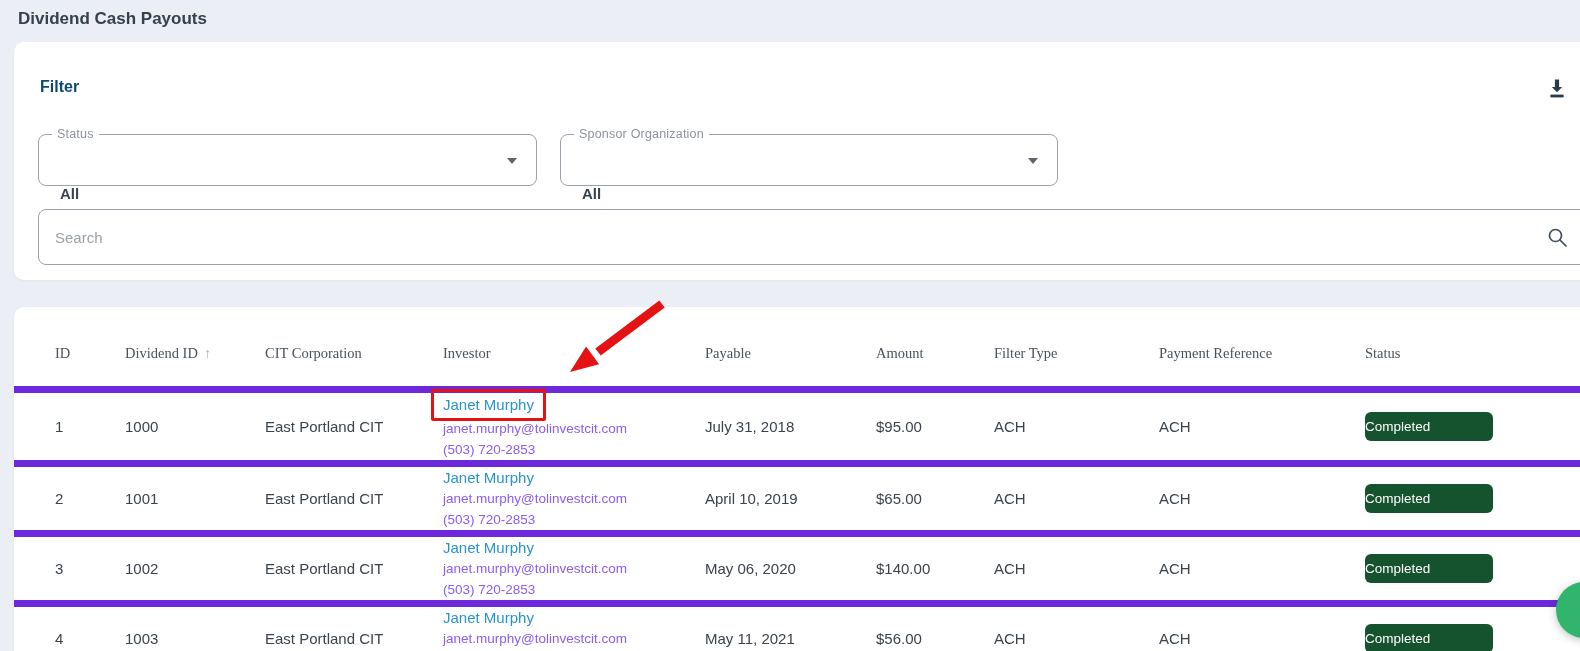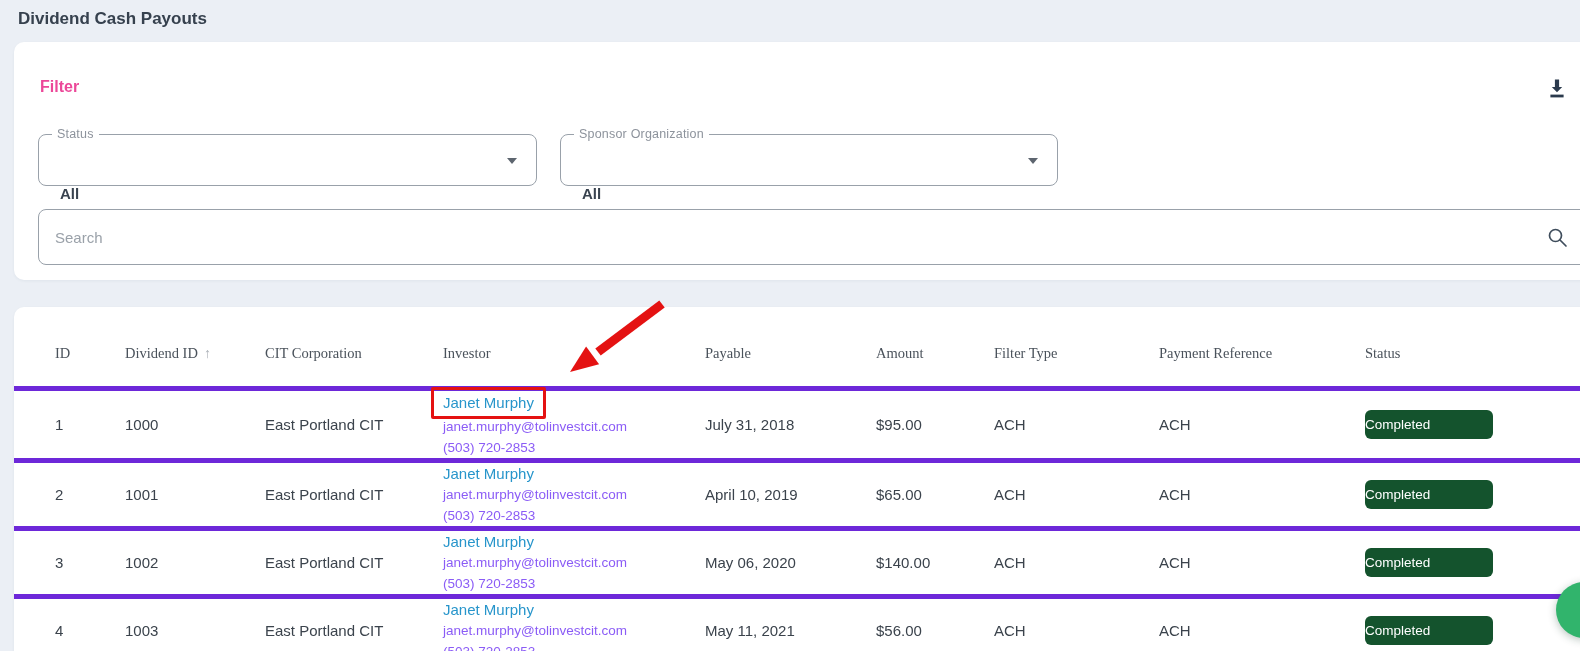--- a/index.html
+++ b/index.html
@@ -16,21 +16,21 @@
     font-size:17px; font-weight:700; color:#36414e;
   }
   
   .filter-card {
     position:absolute; left:14px; top:42px; width:1600px; height:238px;
     background:#fff; border-radius:10px;
     box-shadow:0 1px 3px rgba(40,60,90,.06);
   }
   .filter-heading {
     position:absolute; left:26px; top:36px;
-    font-size:16px; font-weight:700; color:#ec4899;
+    font-size:16px; font-weight:700; color:#0c4a6e;
   }
   .download-btn {
     position:absolute; left:1528px; top:32px; width:30px; height:30px;
     cursor:pointer; background:none; border:none;
   }
   .select {
     position:absolute; height:52px; width:499px;
     border:1px solid #99a1aa; border-radius:8px; background:#fff; cursor:pointer;
   }
   .select.status   { left:24px;  top:92px; }
@@ -68,21 +68,21 @@
   table { width:100%; border-collapse:collapse; table-layout:fixed; }
   thead th {
     text-align:left; font-weight:400; font-size:14.5px; color:#4a525b;
     padding:38px 0 24px;
     font-family:Liberation Serif, serif;
   }
   th:first-child, td:first-child { padding-left:41px; }
   .sort-glyph { color:#a9aeb5; font-size:14px; margin-left:6px; }
   tbody td {
     height:66px; vertical-align:middle;
-    border-top:5px solid #6d28d9;
+    border-top:7px solid #6d28d9;
     font-size:15px; color:#3b434c;
   }
   .inv-name a {
     color:#2795cb; text-decoration:none; font-size:15px; cursor:pointer;
   }
   .inv-sub { font-size:13.5px; color:#8b5cf6; line-height:21px; }
   .inv-name { line-height:21px; }
   .red-box {
     position:relative; display:inline-block;
     border:3px solid #e41212; border-radius:2px;

